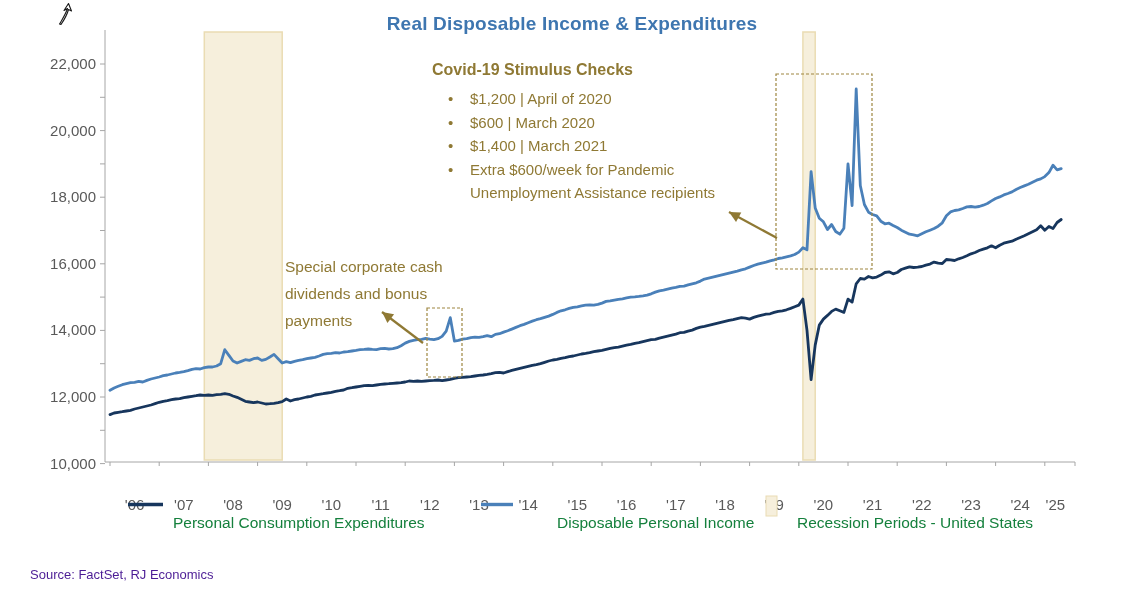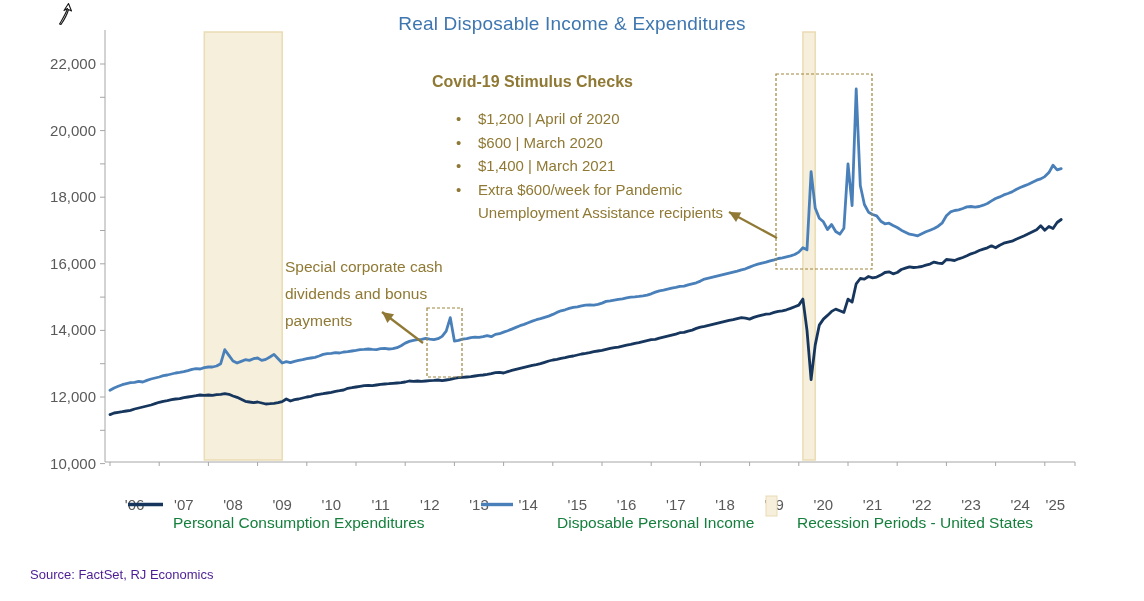--- a/index.html
+++ b/index.html
@@ -3,25 +3,25 @@
 <meta charset="utf-8">
 <style>
   html,body{margin:0;padding:0;background:#ffffff;}
   #canvas{
     position:relative;width:1144px;height:601px;background:#ffffff;
     font-family:"Liberation Sans", sans-serif;overflow:hidden;
   }
   #plot{position:absolute;left:0;top:0;}
   .title{
     position:absolute;left:0;top:13px;width:1144px;text-align:center;
-    font-size:19px;font-weight:400;color:#3e76b0;letter-spacing:.2px;
+    font-size:19px;font-weight:700;color:#3e76b0;letter-spacing:.2px;
   }
   .covid{position:absolute;left:432px;top:57px;width:318px;color:#8f7934;}
-  .covid h3{margin:16px 0 7px 0;font-size:16px;font-weight:700;color:#8f7934;}
-  .covid ul{list-style:none;margin:16px;padding:0;font-size:15px;line-height:23.5px;}
+  .covid h3{margin:4px 0 7px 0;font-size:16px;font-weight:700;color:#8f7934;}
+  .covid ul{list-style:none;margin:8px;padding:0;font-size:15px;line-height:23.5px;}
   .covid li{position:relative;padding-left:30px;}
   .covid li:before{content:"\2022";position:absolute;left:8px;color:#8f7934;}
   .dividends{
     position:absolute;left:285px;top:253px;width:186px;
     font-size:15.5px;line-height:27px;color:#8f7934;
   }
   .legend-label{position:absolute;top:514px;font-size:15.5px;color:#15803d;white-space:nowrap;}
   .source{position:absolute;left:30px;top:567px;font-size:13px;color:#4c1d95;}
   .cursor{position:absolute;left:56px;top:1px;}
 </style>

